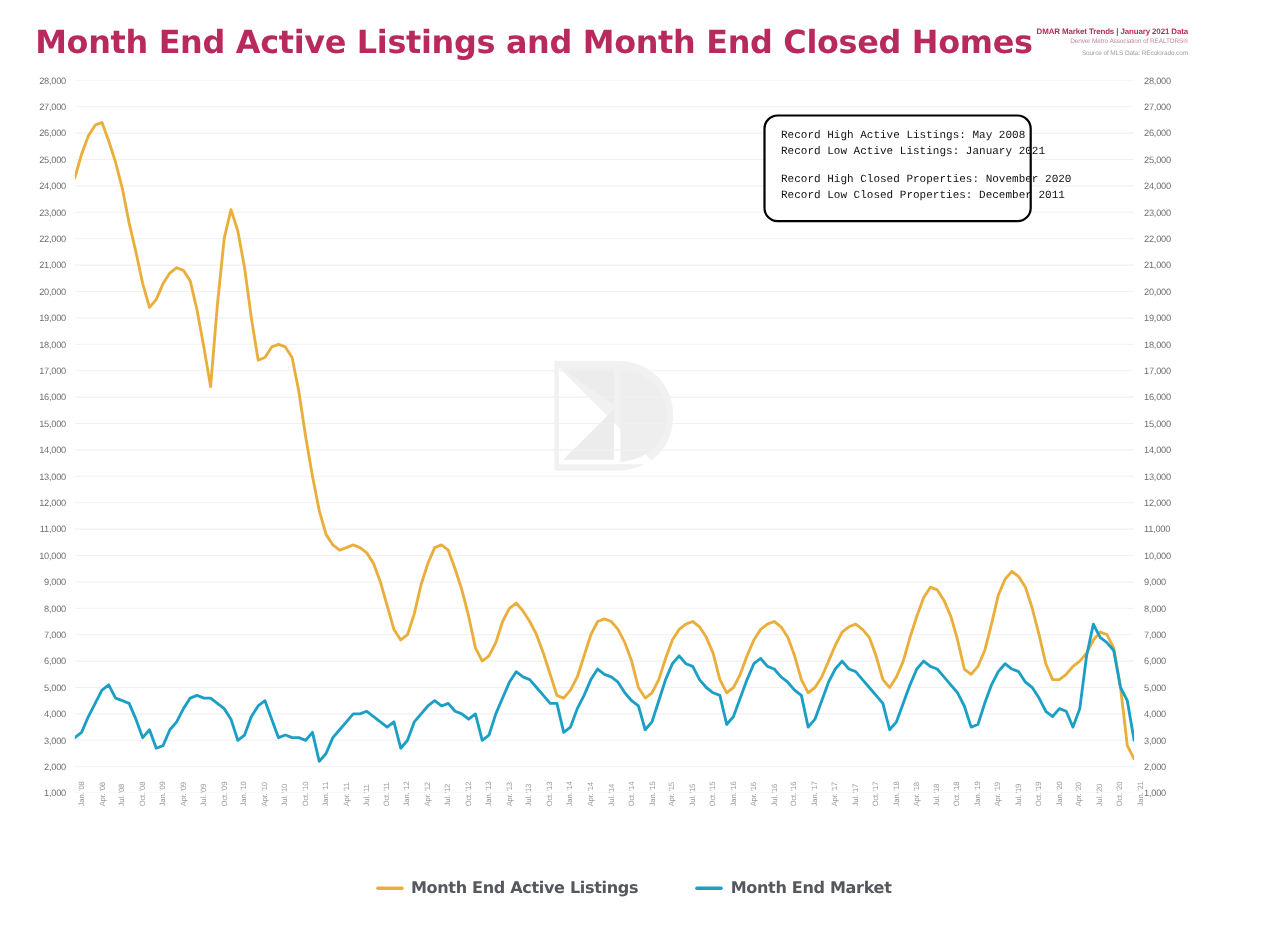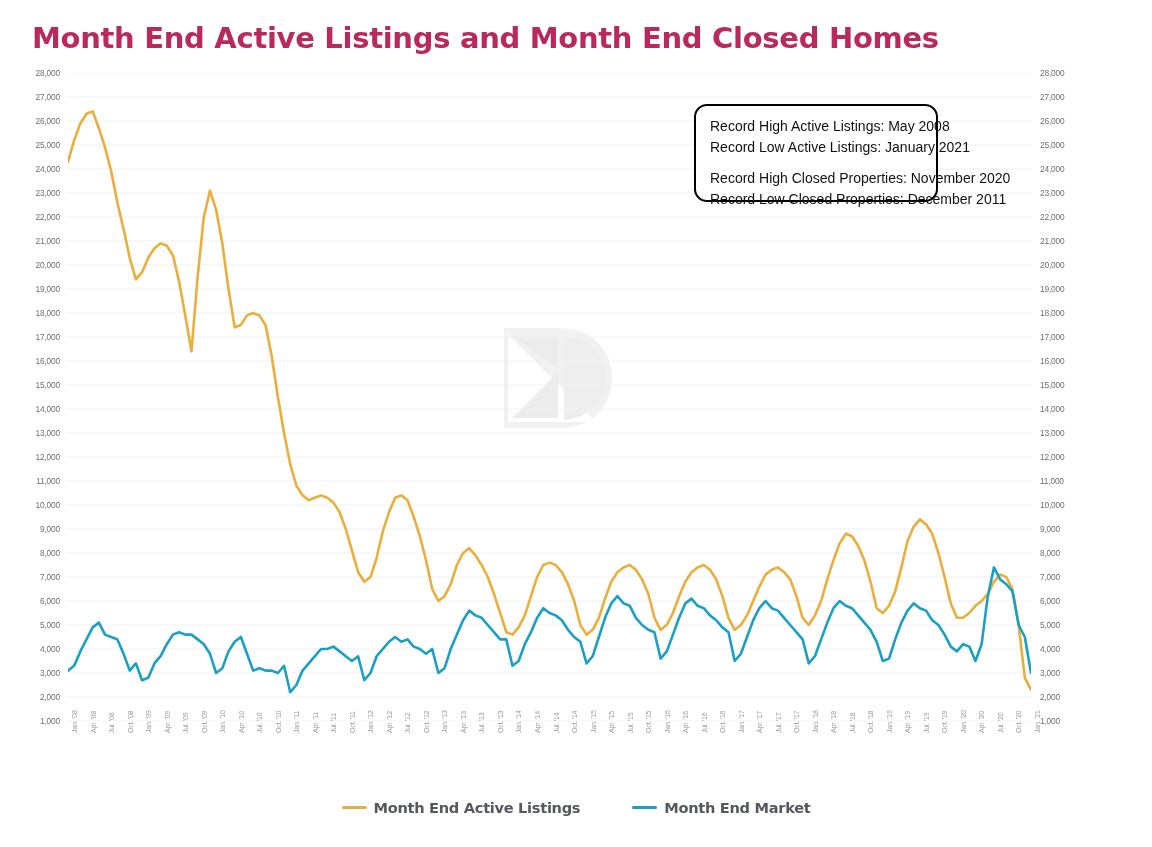--- a/index.html
+++ b/index.html
@@ -64,22 +64,22 @@
   #wm-name { font-size: 42px; font-weight: 700; letter-spacing: 3px; line-height: 1.0; }
   #wm-sub  { font-size: 17.5px; font-weight: 400; letter-spacing: 4.6px; color: #ececec; margin-top: 5px; }
 
   
   #callout {
     position: absolute; left: 694px; top: 88px; width: 244px; height: 98px;
     background: #ffffff; border: 2.6px solid #000000; border-radius: 13px;
     padding: 10px 0 0 14px;
   }
   .callout-line {
-    font-size: 14px; color: #111; line-height: 1.53;
-    font-family: Liberation Sans, sans-serif; white-space: nowrap;
+    font-size: 10px; color: #111; line-height: 1.53;
+    font-family: Liberation Mono, monospace; white-space: nowrap;
   }
   .callout-gap { height: 9px; }
 
   
   #legend {
     position: absolute; left: 0; top: 783px; width: 1152px;
     display: flex; justify-content: center; align-items: center; gap: 52px;
   }
   .legend-item { display: flex; align-items: center; gap: 7px; }
   .legend-swatch { width: 25px; height: 3.6px; border-radius: 2px; }
@@ -88,20 +88,25 @@
     font-family: "DejaVu Sans", sans-serif; letter-spacing: -0.3px;
   }
 </style>
 </head>
 <body>
 
 <div id="page">
 
   <div id="title" style="color: rgb(184, 42, 94);">Month End Active Listings and Month End Closed Homes</div>
 
+  <div id="source-block">
+    <div id="source-line1">DMAR Market Trends | January 2021 Data</div>
+    <div id="source-line2">Denver Metro Association of REALTORS®</div>
+    <div id="source-line3">Source of MLS Data: REcolorado.com</div>
+  </div>
 
   <div id="watermark">
     <svg id="wm-logo" viewBox="0 0 118 108">
       <path d="M6 4 H62 C94 4 114 26 114 54 C114 82 94 104 62 104 H6 Z" fill="#e4e4e4"></path>
       <path d="M10 10 L10 98 L98 98 Z" fill="#ffffff"></path>
       <path d="M14 94 L60 48 L60 94 Z" fill="#dadada"></path>
       <path d="M14 12 L60 12 L60 44 Z" fill="#dadada"></path>
       <path d="M66 12 C92 14 108 32 108 54 C108 76 92 94 66 96 Z" fill="#dfdfdf"></path>
     </svg>
     <div id="wm-text">

